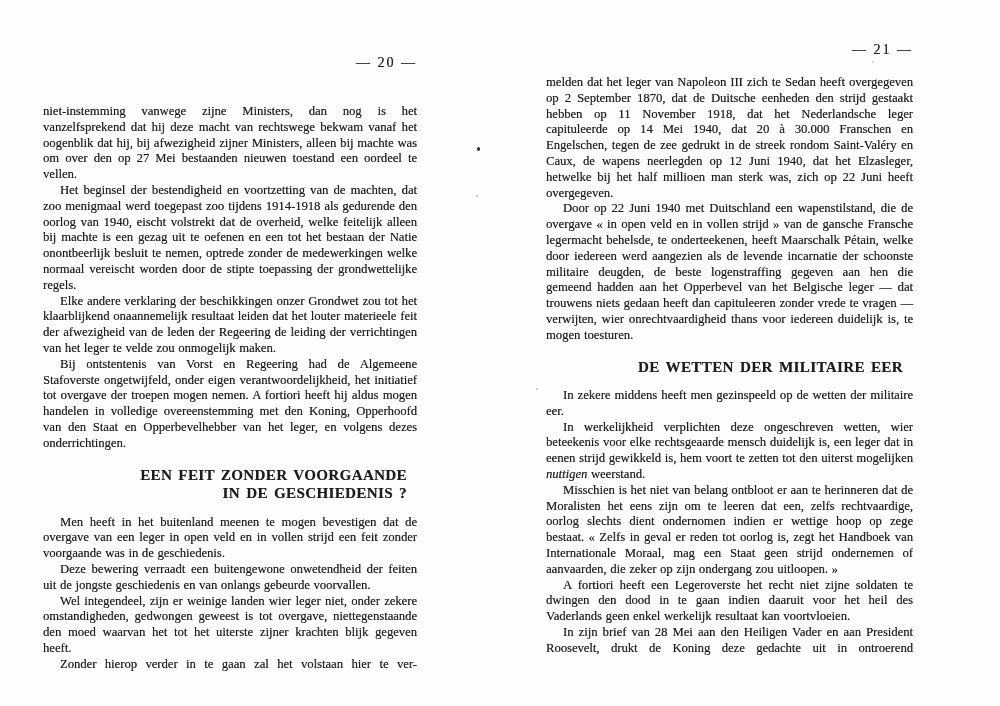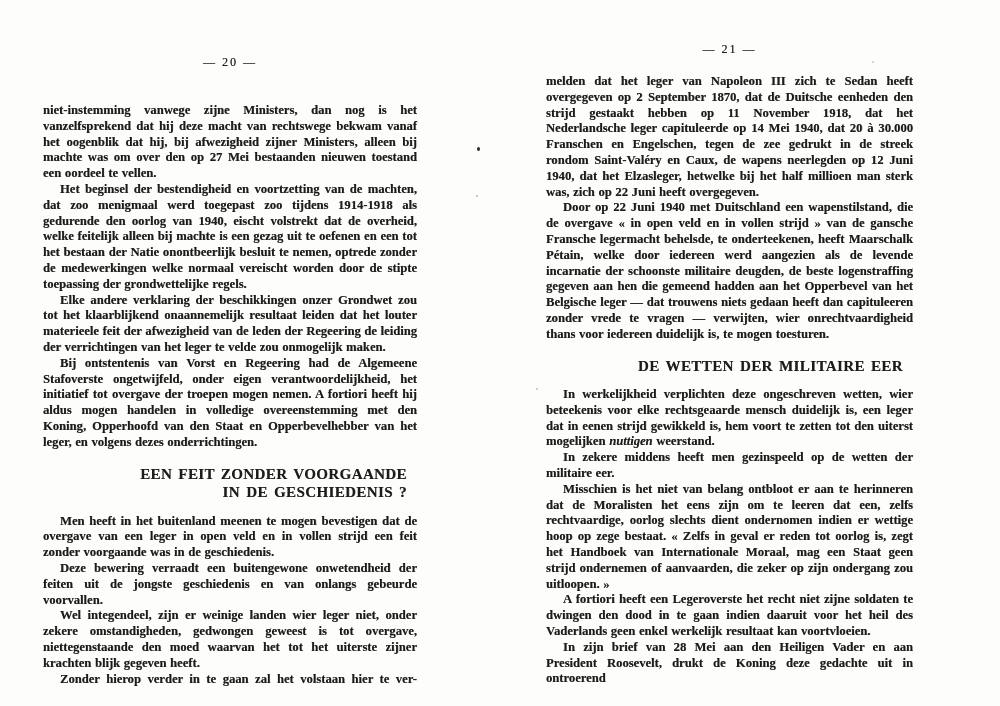--- a/index.html
+++ b/index.html
@@ -24,35 +24,34 @@
     left: 43px;
     top: 55px;
     width: 374px;
   }
   .page-right {
     left: 546px;
     top: 42px;
     width: 367px;
   }
   .page-number {
-    text-align: center;
-    font-size: 12px;
+    text-align: right;
+    font-size: 14px;
     letter-spacing: 2px;
     white-space: nowrap;
   }
   .page-left .page-number { margin-bottom: 33px; }
   .page-right .page-number { margin-bottom: 17px; }
   .para {
     margin: 0;
     font-size: 12.6px;
     line-height: 15.8px;
     text-align: justify;
     word-spacing: 0.5px;
     text-indent: 17px;
-    font-weight: bold;
   }
   .para.cont { text-indent: 0; }
   .para.runover { text-align-last: justify; }
   .section-heading {
     margin: 14px 10px 12px 0;
     font-size: 15px;
     line-height: 18.5px;
     font-weight: bold;
     text-align: right;
     letter-spacing: 0.4px;
@@ -94,25 +93,25 @@
   </section>
 
   <section class="page page-right">
     <div class="page-number">— 21 —</div>
 
     <p class="para cont">melden dat het leger van Napoleon III zich te Sedan heeft overgegeven op 2 September 1870, dat de Duitsche eenheden den strijd gestaakt hebben op 11 November 1918, dat het Nederlandsche leger capituleerde op 14 Mei 1940, dat 20 à 30.000 Franschen en Engelschen, tegen de zee gedrukt in de streek rondom Saint-Valéry en Caux, de wapens neerlegden op 12 Juni 1940, dat het Elzasleger, hetwelke bij het half millioen man sterk was, zich op 22 Juni heeft overgegeven.</p>
     <p class="para">Door op 22 Juni 1940 met Duitschland een wapenstilstand, die de overgave « in open veld en in vollen strijd » van de gansche Fransche legermacht behelsde, te onderteekenen, heeft Maarschalk Pétain, welke door iedereen werd aangezien als de levende incarnatie der schoonste militaire deugden, de beste logenstraffing gegeven aan hen die gemeend hadden aan het Opperbevel van het Belgische leger — dat trouwens niets gedaan heeft dan capituleeren zonder vrede te vragen — verwijten, wier onrechtvaardigheid thans voor iedereen duidelijk is, te mogen toesturen.</p>
 
     <h2 class="section-heading">DE WETTEN DER MILITAIRE EER</h2>
 
+    <p class="para">In zekere middens heeft men gezinspeeld op de wetten der militaire eer.</p>
+
     <p class="para">
       <span>In werkelijkheid verplichten deze ongeschreven wetten, wier beteekenis voor elke rechtsgeaarde mensch duidelijk is, een leger dat in eenen strijd gewikkeld is, hem voort te zetten tot den uiterst mogelijken </span><i class="italic-word">nuttigen</i><span> weerstand.</span>
     </p>
-
-    <p class="para">In zekere middens heeft men gezinspeeld op de wetten der militaire eer.</p>
 
     <p class="para">Misschien is het niet van belang ontbloot er aan te herinneren dat de Moralisten het eens zijn om te leeren dat een, zelfs rechtvaardige, oorlog slechts dient ondernomen indien er wettige hoop op zege bestaat. « Zelfs in geval er reden tot oorlog is, zegt het Handboek van Internationale Moraal, mag een Staat geen strijd ondernemen of aanvaarden, die zeker op zijn ondergang zou uitloopen. »</p>
     <p class="para">A fortiori heeft een Legeroverste het recht niet zijne soldaten te dwingen den dood in te gaan indien daaruit voor het heil des Vaderlands geen enkel werkelijk resultaat kan voortvloeien.</p>
     <p class="para runover">In zijn brief van 28 Mei aan den Heiligen Vader en aan President Roosevelt, drukt de Koning deze gedachte uit in ontroerend</p>
   </section>
 
   <span class="speck speck-1"></span>
   <span class="speck speck-2"></span>
   <span class="speck speck-3"></span>
   <span class="speck speck-4"></span>

